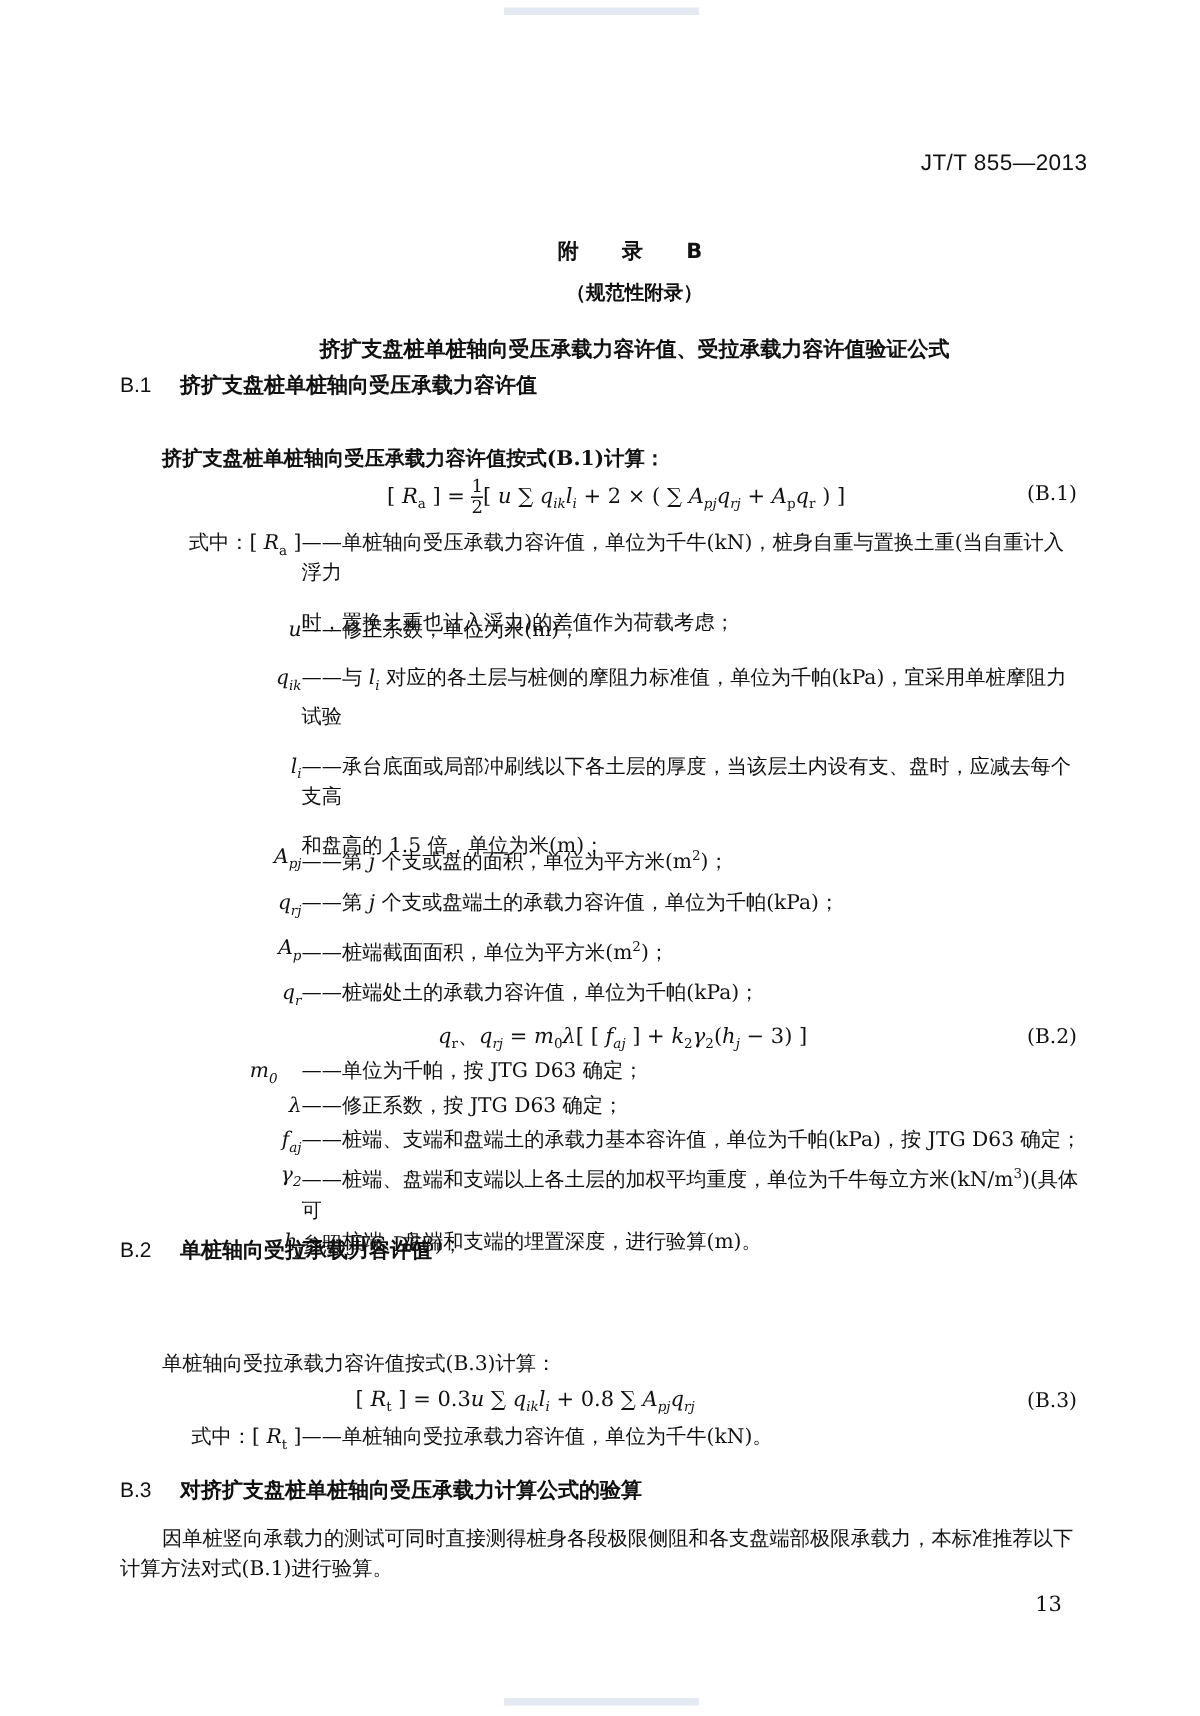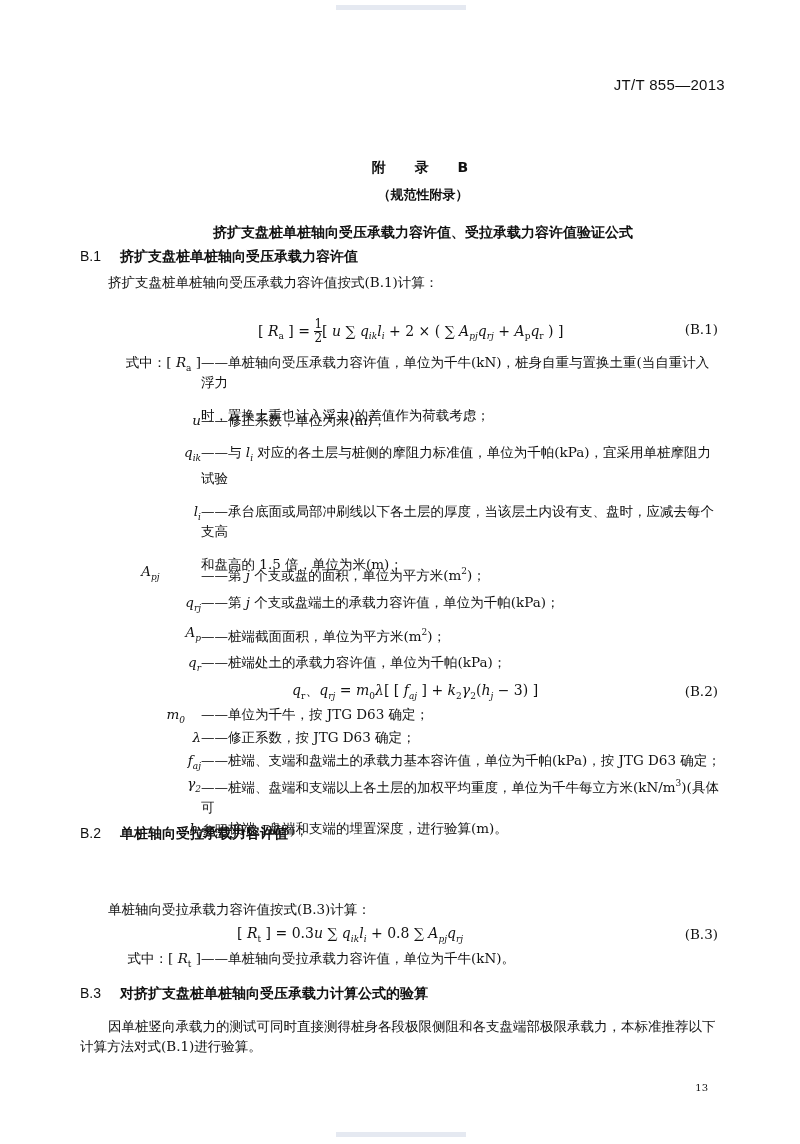--- a/index.html
+++ b/index.html
@@ -1,54 +1,54 @@
 <!DOCTYPE html>
 <html><head>
 <meta charset="utf-8">
 <style>
   html, body { margin: 0; padding: 0; background: #ffffff; }
   body { width: 800px; height: 1144px; position: relative; overflow: hidden;
          font-family: "DejaVu Serif", "Liberation Serif", serif; color: #111; }
   .wm { position: absolute; left: 336px; width: 130px; height: 5px; background: #dfe3ee; opacity: .8; }
   .wm.top { top: 5px; }
   .wm.bot { top: 1132px; }
-  .std-no { position: absolute; right: 75px; top: 76px; font-family: "Liberation Sans", sans-serif;
+  .std-no { position: absolute; right: 75px; top: 100px; font-family: "Liberation Sans", sans-serif;
             font-size: 15px; letter-spacing: .3px; }
   .ctr { position: absolute; left: 0; width: 800px; text-align: center; padding-left: 23px; }
   .app-title { top: 159px; font-family: "DejaVu Sans", sans-serif; font-size: 14px; font-weight: bold; word-spacing: 12px; letter-spacing: 6px; }
   .app-sub { top: 186px; font-family: Liberation Serif, serif; font-size: 13px; font-weight: bold; }
   .app-main { top: 224px; font-family: Liberation Mono, monospace; font-size: 14px; font-weight: bold; }
   .sec { position: absolute; left: 80px; font-family: "DejaVu Sans", sans-serif; font-weight: bold; font-size: 14px; }
   .sec .num { display: inline-block; width: 40px; font-family: "Liberation Sans", sans-serif; font-weight: normal; }
   .para { position: absolute; font-size: 13.5px; line-height: 20px; }
   .formula { position: absolute; font-size: 14px; font-style: normal; white-space: nowrap; }
   .formula i { font-style: italic; }
   .eqno { position: absolute; right: 82px; font-size: 13.5px; }
   .def { position: absolute; left: 0; width: 800px; font-size: 13.5px; line-height: 20px; }
   .def .sym { position: absolute; text-align: right; font-style: italic; }
   .def .txt { position: absolute; left: 201px; width: 520px; }
   .def .txt .cont { display: block; margin-top: 13px; }
-  .page-no { position: absolute; right: 92px; top: 1062px; font-size: 10px; margin-top: 20px; }
+  .page-no { position: absolute; right: 92px; top: 1062px; font-size: 14px; }
   sub, sup { font-size: 9px; }
 </style>
 </head>
 <body>
 
 <div class="wm top"></div>
 
 <div class="std-no">JT/T 855—2013</div>
 
 <div class="ctr app-title">附 录 B</div>
 <div class="ctr app-sub">（规范性附录）</div>
 <div class="ctr app-main">挤扩支盘桩单桩轴向受压承载力容许值、受拉承载力容许值验证公式</div>
 
 <div class="sec" style="top:248px;">
   <span class="num">B.1</span><span>挤扩支盘桩单桩轴向受压承载力容许值</span>
 </div>
-<div class="para" style="left:108px;top:272px;">挤扩支盘桩单桩轴向受压承载力容许值按式(B.1)计算：</div>
+<div class="para" style="left:108px;top:296px;font-weight:bold;">挤扩支盘桩单桩轴向受压承载力容许值按式(B.1)计算：</div>
 
 <div class="formula" style="left:258px;top:318px;">
   [ <i>R</i><sub>a</sub> ] = <span style="display:inline-block;vertical-align:middle;text-align:center;font-size:12px;line-height:13px;"><span style="display:block;border-bottom:1px solid #111;">1</span><span style="display:block;">2</span></span>[ <i>u</i> ∑ <i>q</i><sub><i>ik</i></sub><i>l</i><sub><i>i</i></sub> + 2 × ( ∑ <i>A</i><sub><i>pj</i></sub><i>q</i><sub><i>rj</i></sub> + <i>A</i><sub>p</sub><i>q</i><sub>r</sub> ) ]
 </div>
 <div class="eqno" style="top:321px;">(B.1)</div>
 
 <div class="def" style="top:352px;">
   <span class="sym" style="left:30px;width:171px;font-style:normal;">式中：[ <i>R</i><sub>a</sub> ]</span>
   <span class="txt">——单桩轴向受压承载力容许值，单位为千牛(kN)，桩身自重与置换土重(当自重计入浮力<span class="cont">时，置换土重也计入浮力)的差值作为荷载考虑；</span></span>
 </div>
@@ -62,21 +62,21 @@
   <span class="sym" style="left:100px;width:101px;"><i>q</i><sub><i>ik</i></sub></span>
   <span class="txt">——与 <i>l</i><sub><i>i</i></sub> 对应的各土层与桩侧的摩阻力标准值，单位为千帕(kPa)，宜采用单桩摩阻力试验</span>
 </div>
 
 <div class="def" style="top:501px;">
   <span class="sym" style="left:100px;width:101px;"><i>l</i><sub><i>i</i></sub></span>
   <span class="txt">——承台底面或局部冲刷线以下各土层的厚度，当该层土内设有支、盘时，应减去每个支高<span class="cont">和盘高的 1.5 倍，单位为米(m)；</span></span>
 </div>
 
 <div class="def" style="top:561px;">
-  <span class="sym" style="left:100px;width:101px;text-align:center;"><i>A</i><sub><i>pj</i></sub></span>
+  <span class="sym" style="left:100px;width:101px;"><i>A</i><sub><i>pj</i></sub></span>
   <span class="txt">——第 <i>j</i> 个支或盘的面积，单位为平方米(m<sup>2</sup>)；</span>
 </div>
 
 <div class="def" style="top:592px;">
   <span class="sym" style="left:100px;width:101px;"><i>q</i><sub><i>rj</i></sub></span>
   <span class="txt">——第 <i>j</i> 个支或盘端土的承载力容许值，单位为千帕(kPa)；</span>
 </div>
 
 <div class="def" style="top:622px;">
   <span class="sym" style="left:100px;width:101px;"><i>A</i><sub>p</sub></span>
@@ -88,21 +88,21 @@
   <span class="txt">——桩端处土的承载力容许值，单位为千帕(kPa)；</span>
 </div>
 
 <div class="formula" style="left:292px;top:682px;">
   <i>q</i><sub>r</sub>、<i>q</i><sub><i>rj</i></sub> = <i>m</i><sub>0</sub><i>λ</i>[ [ <i>f</i><sub><i>aj</i></sub> ] + <i>k</i><sub>2</sub><i>γ</i><sub>2</sub>(<i>h</i><sub><i>j</i></sub> − 3) ]
 </div>
 <div class="eqno" style="top:683px;">(B.2)</div>
 
 <div class="def" style="top:704px;">
   <span class="sym" style="left:84px;width:101px;"><i>m</i><sub>0</sub></span>
-  <span class="txt">——单位为千牛，按 JTG D63 确定；</span>
+  <span class="txt">——单位为千帕，按 JTG D63 确定；</span>
 </div>
 <div class="def" style="top:727px;">
   <span class="sym" style="left:100px;width:101px;"><i>λ</i></span>
   <span class="txt">——修正系数，按 JTG D63 确定；</span>
 </div>
 <div class="def" style="top:750px;">
   <span class="sym" style="left:100px;width:101px;"><i>f</i><sub><i>aj</i></sub></span>
   <span class="txt">——桩端、支端和盘端土的承载力基本容许值，单位为千帕(kPa)，按 JTG D63 确定；</span>
 </div>
 <div class="def" style="top:773px;">

